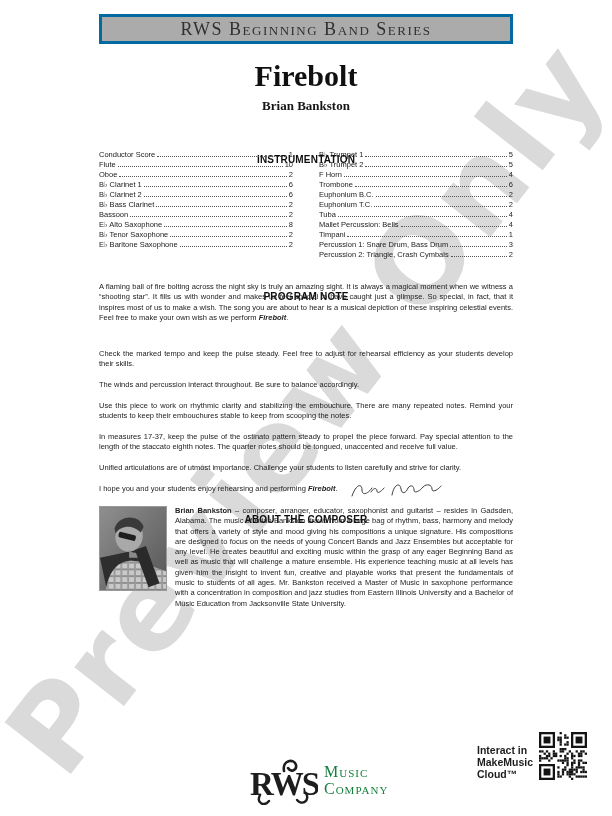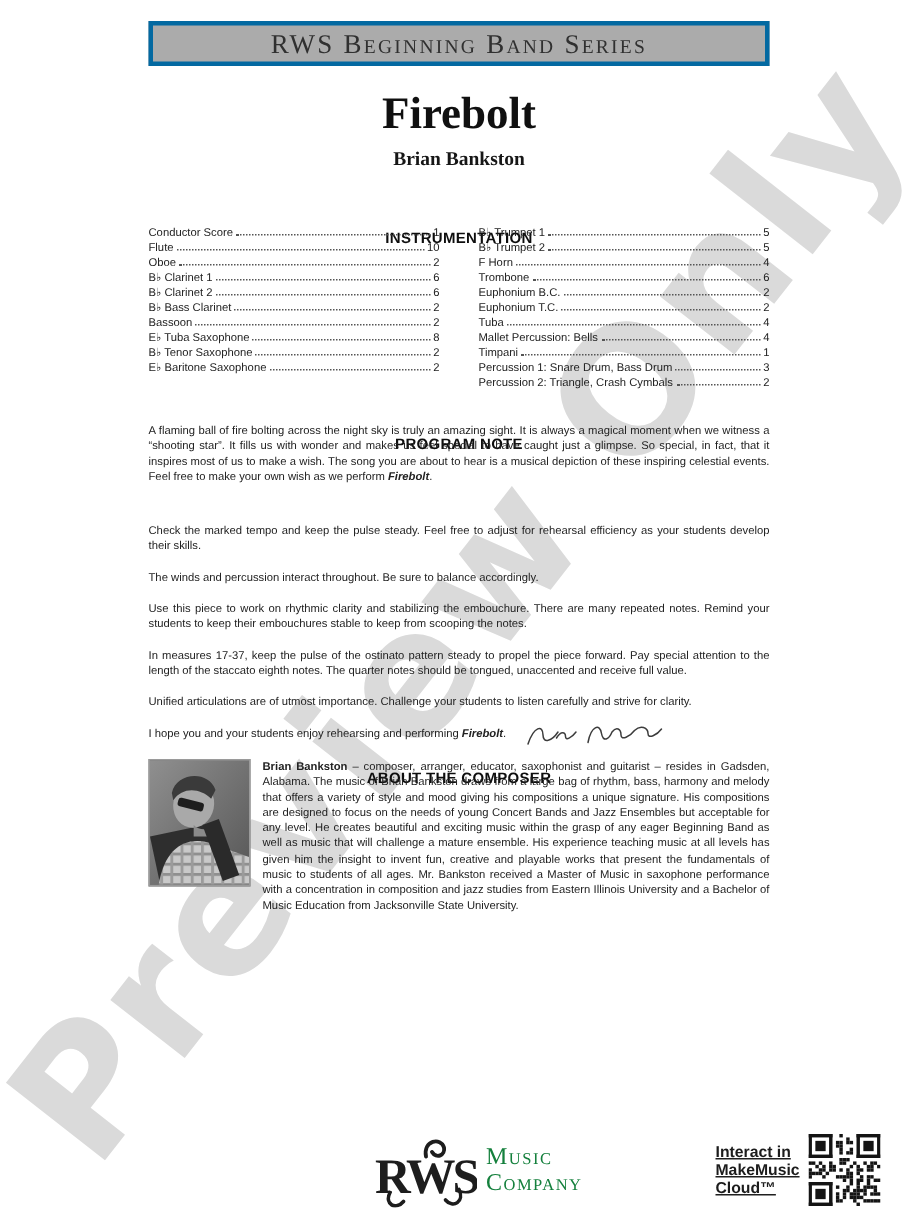--- a/index.html
+++ b/index.html
@@ -73,21 +73,21 @@
   .about-photo { width:68px; height:85px; flex:0 0 68px; border:1px solid #9a9a9a; background:#777; }
   .about-text { flex:1; margin-left:8px; font-size:7.5px; line-height:10.3px; text-align:justify; color:#222; }
 
   
   .rws-logo { top:757px; left:248px; display:flex; align-items:center; }
   .rws-word {
     margin-left:6px; font-family:"Liberation Serif", serif;
     font-variant:small-caps; font-size:16px; line-height:1.05;
     letter-spacing:1px; color:#15803d;
   }
-  .mm-block { top:756px; left:477px; display:flex; align-items:center;text-decoration:underline; }
+  .mm-block { top:732px; left:477px; display:flex; align-items:flex-end; }
   .mm-text { font-size:10.5px; font-weight:700; line-height:1.15; color:#1c1c1c; margin-right:6px; white-space:nowrap; }
   .qr { display:block; }
 </style>
 </head>
 <body>
 
 <div class="page">
 
   <div class="watermark">Preview Only</div>
 
@@ -131,21 +131,21 @@
           <span class="inst-label">B♭ Bass Clarinet</span>
           <span class="inst-dots"></span>
           <span class="inst-qty">2</span>
         </div>
         <div class="inst-row">
           <span class="inst-label">Bassoon</span>
           <span class="inst-dots"></span>
           <span class="inst-qty">2</span>
         </div>
         <div class="inst-row">
-          <span class="inst-label">E♭ Tuba Saxophone</span>
+          <span class="inst-label">E♭ Alto Saxophone</span>
           <span class="inst-dots"></span>
           <span class="inst-qty">8</span>
         </div>
         <div class="inst-row">
           <span class="inst-label">B♭ Tenor Saxophone</span>
           <span class="inst-dots"></span>
           <span class="inst-qty">2</span>
         </div>
         <div class="inst-row">
           <span class="inst-label">E♭ Baritone Saxophone</span>

